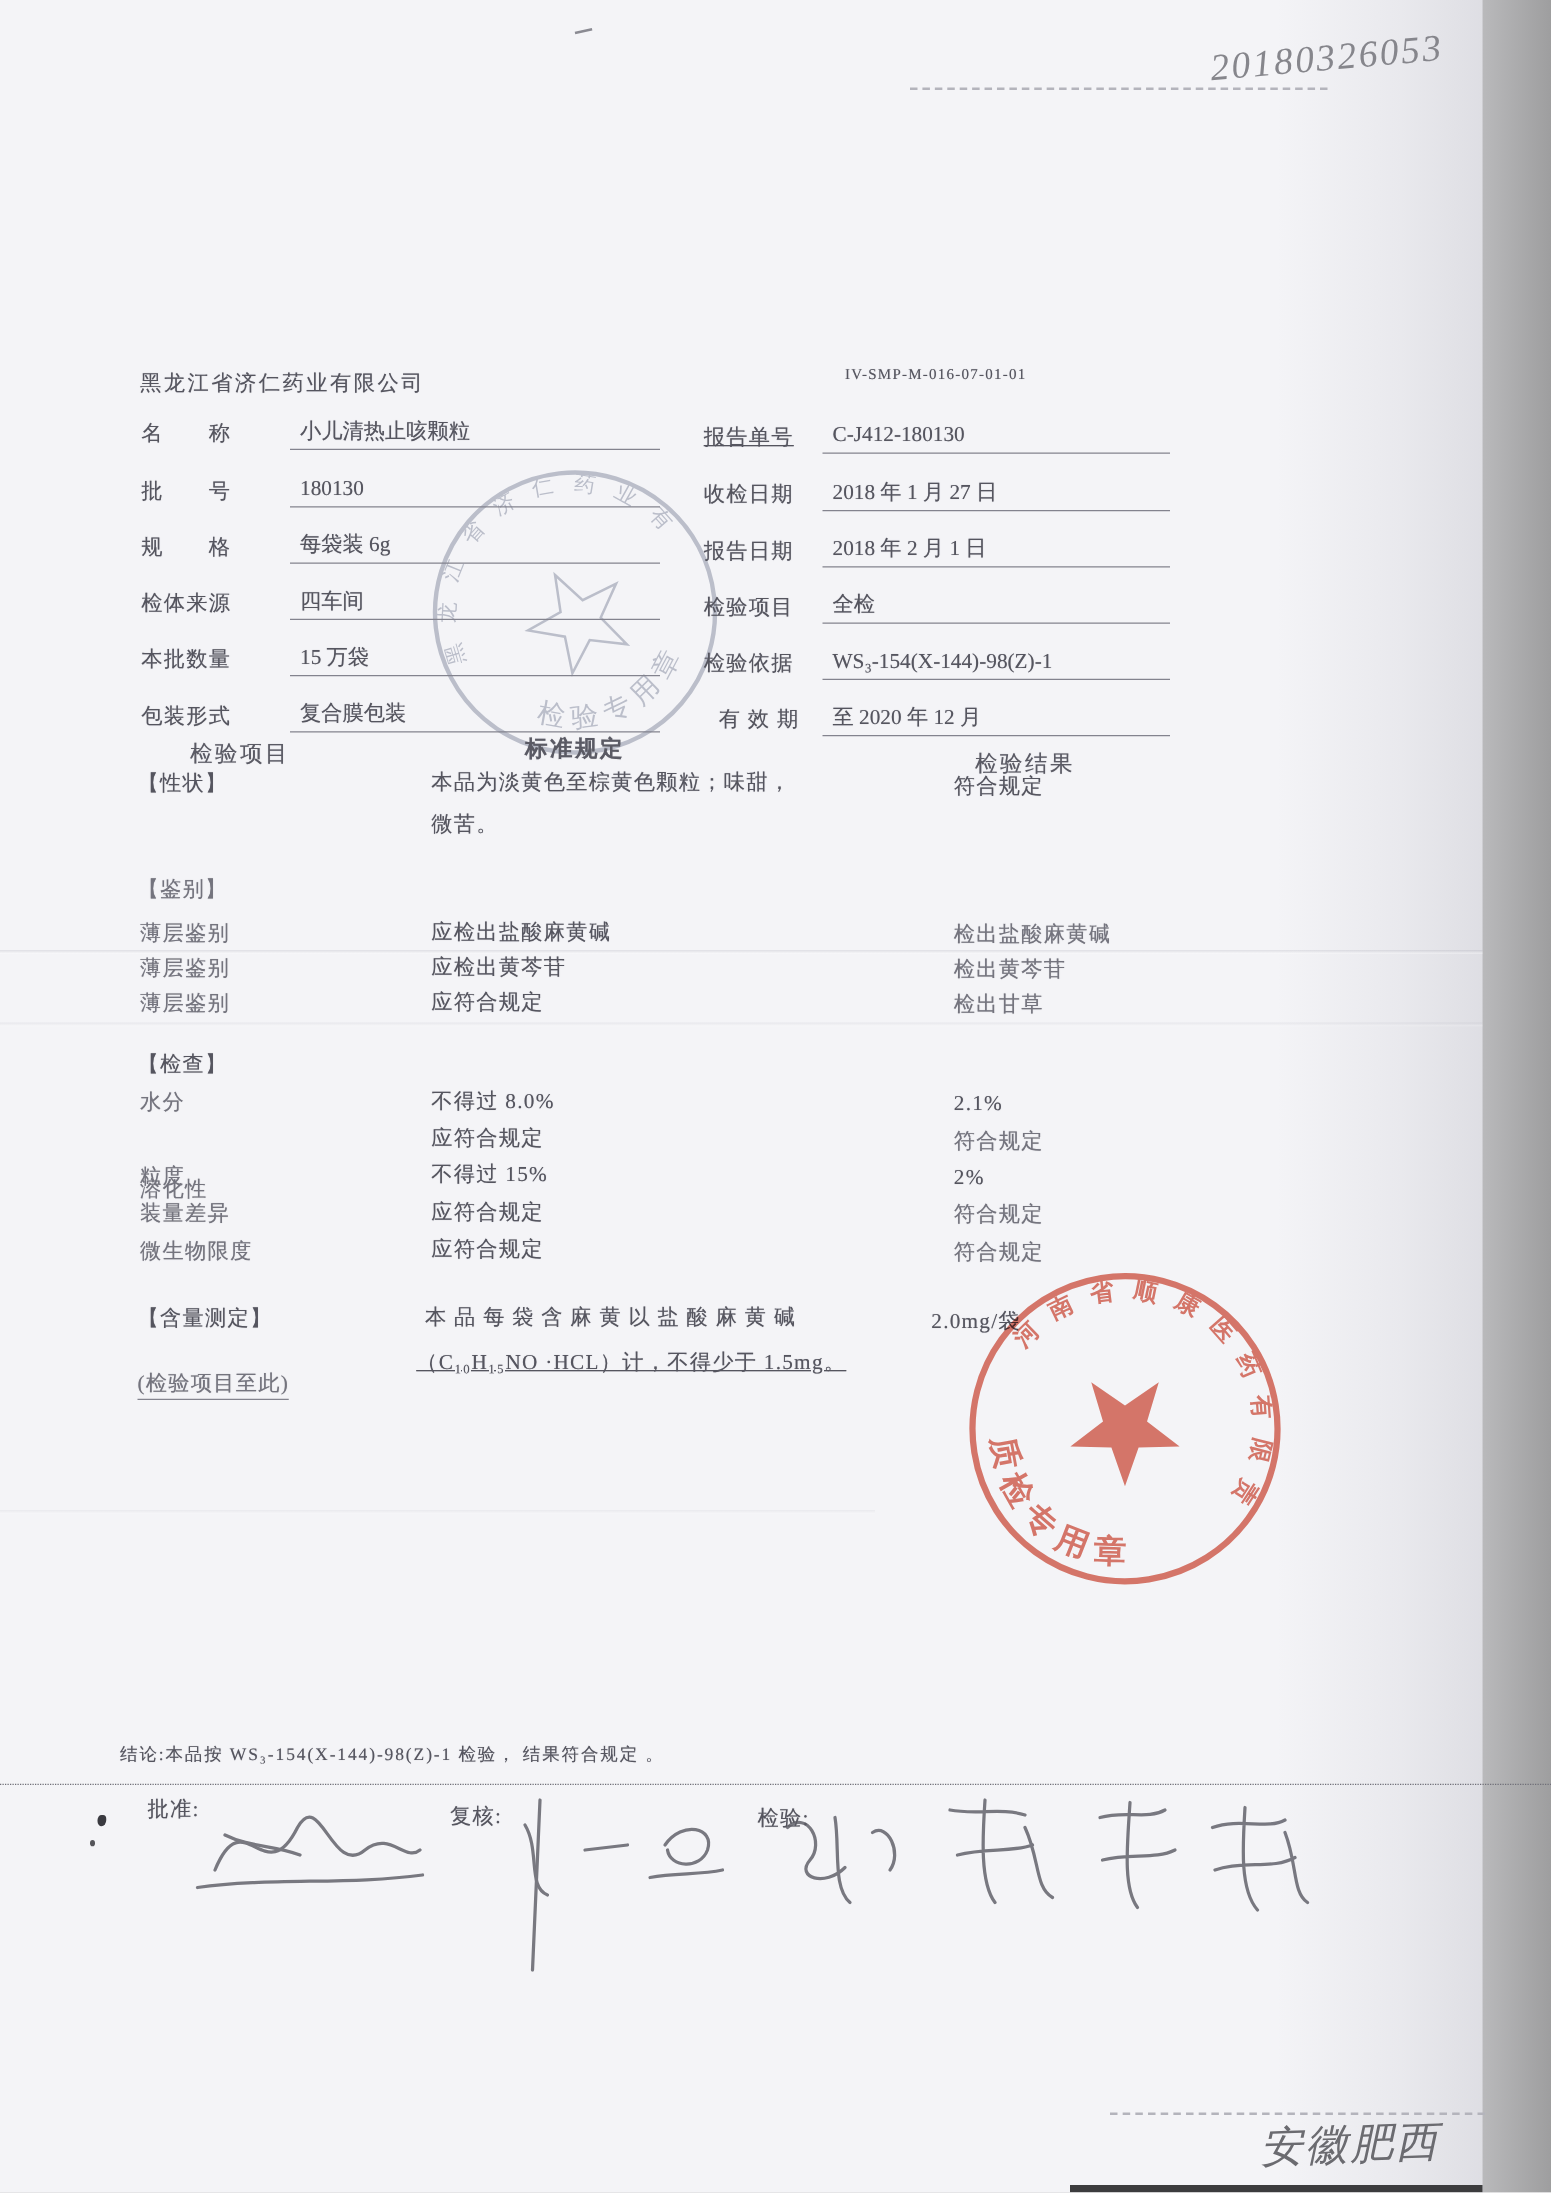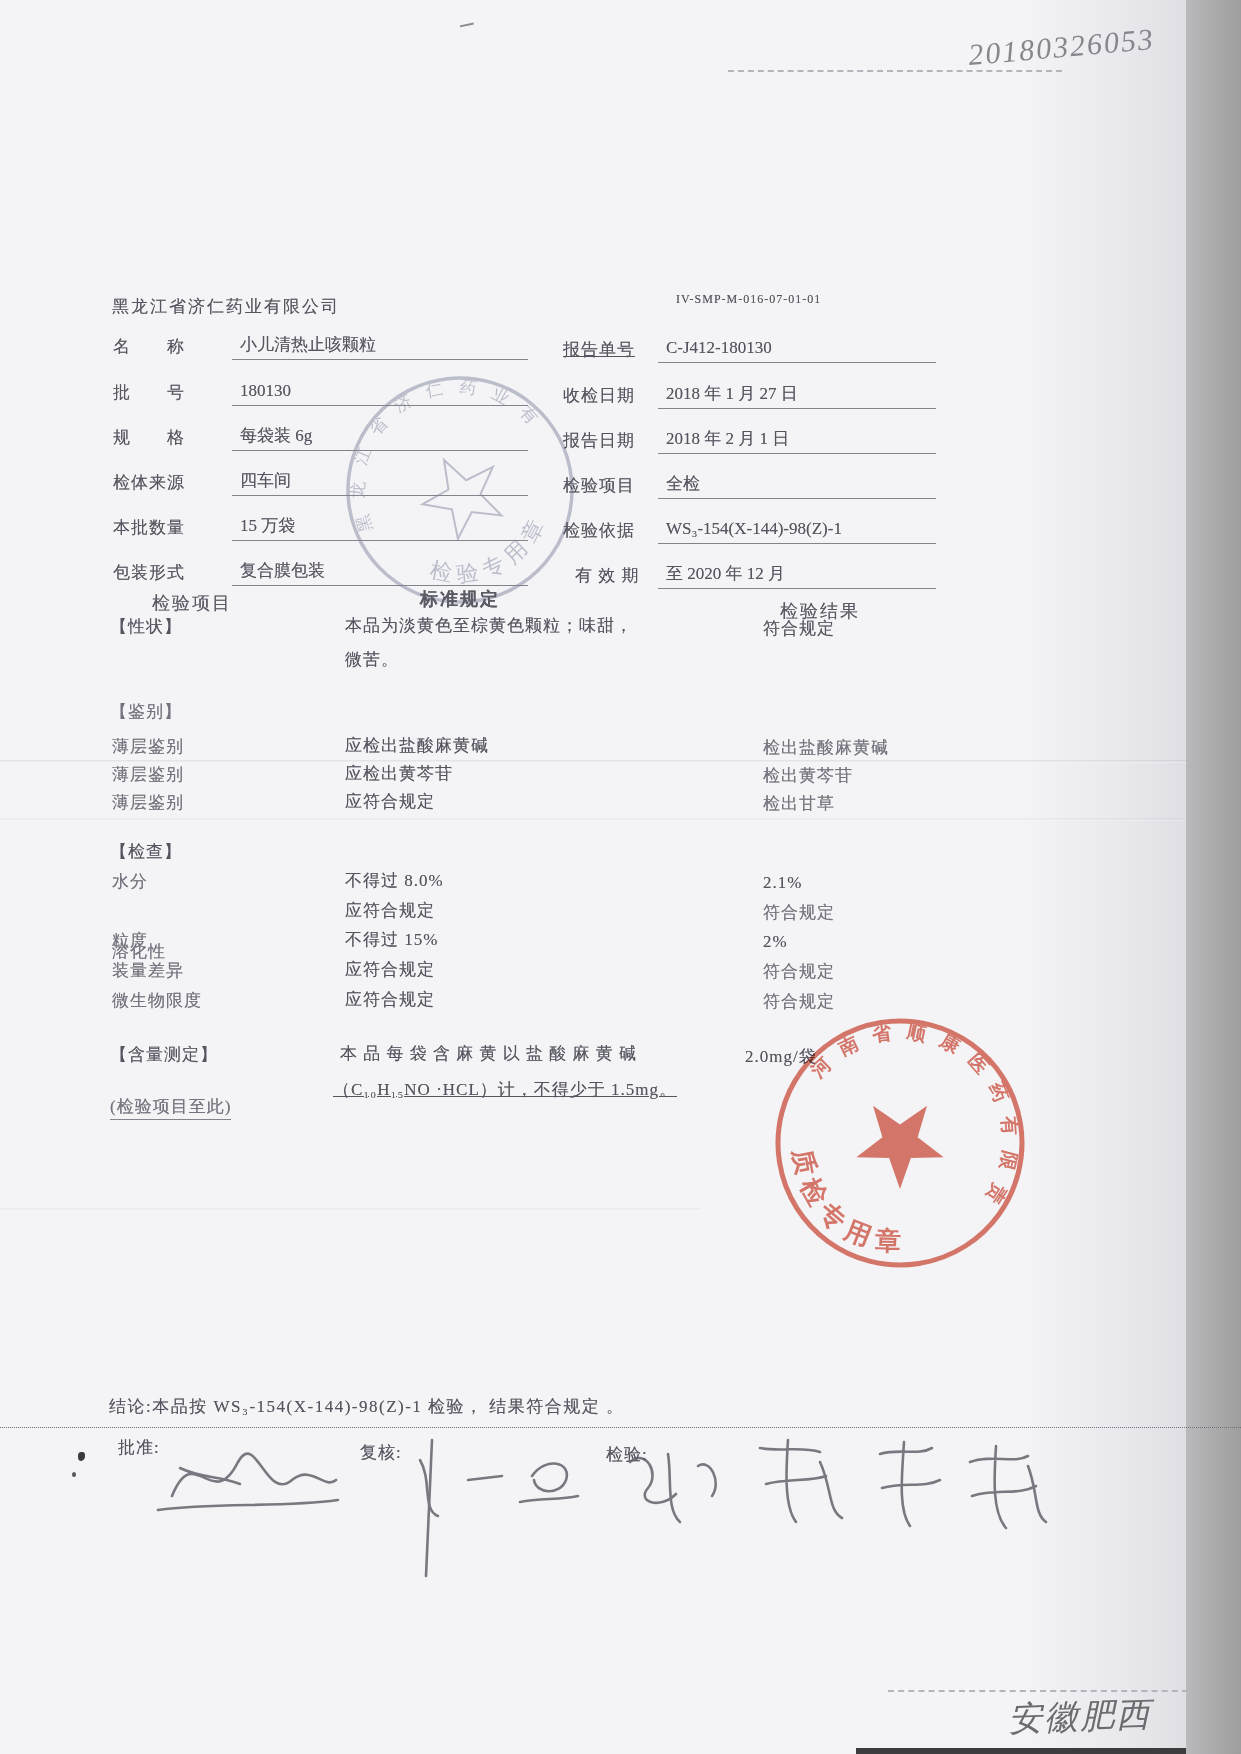--- a/index.html
+++ b/index.html
@@ -119,21 +119,21 @@
   <div class="t cell" style="left:345px;top:989px;">应符合规定</div>
   <div class="t cell faint" style="left:763px;top:991px;">符合规定</div>
 
   <div class="t cell" style="left:110px;top:1044px;">【含量测定】</div>
   <div class="t cell" style="left:340px;top:1043px;">本 品 每 袋 含 麻 黄 以 盐 酸 麻 黄 碱</div>
   <div class="t cell" style="left:333px;top:1079px;text-decoration:underline;">（C₁₀H₁₅NO ·HCL）计，不得少于 1.5mg。</div>
   <div class="t cell" style="left:745px;top:1046px;">2.0mg/袋</div>
 
   <div class="t cell faint" style="left:110px;top:1096px;border-bottom:1.3px solid #83838e;padding-bottom:2px;">(检验项目至此)</div>
 
-  <div class="t" style="left:109px;top:1396px;font-size:17px;letter-spacing:1.5px;">结论:本品按 WS₃-154(X-144)-98(Z)-1 检验， 结果符合规定 。</div>
+  <div class="t" style="left:96px;top:1396px;font-size:14px;letter-spacing:1.5px;">结论:本品按 WS₃-154(X-144)-98(Z)-1 检验， 结果符合规定 。</div>
   <div class="artifact" style="left:0;top:1427px;width:1241px;border-top:1.6px dotted #6f6f78;"></div>
 
   <div class="t lbl" style="left:118px;top:1437px;">批准:</div>
   <div class="t lbl" style="left:360px;top:1442px;">复核:</div>
   <div class="t lbl" style="left:606px;top:1444px;">检验:</div>
 
   <svg width="960" height="175" viewBox="0 0 960 175" style="left:120px;top:1418px;">
     <g fill="none" stroke="#5d5d66" stroke-width="2.6" stroke-linecap="round" opacity=".82">
 
       <path d="M52,78 C75,22 92,96 118,44 C136,12 146,84 172,62 C192,46 204,72 216,62"></path>

